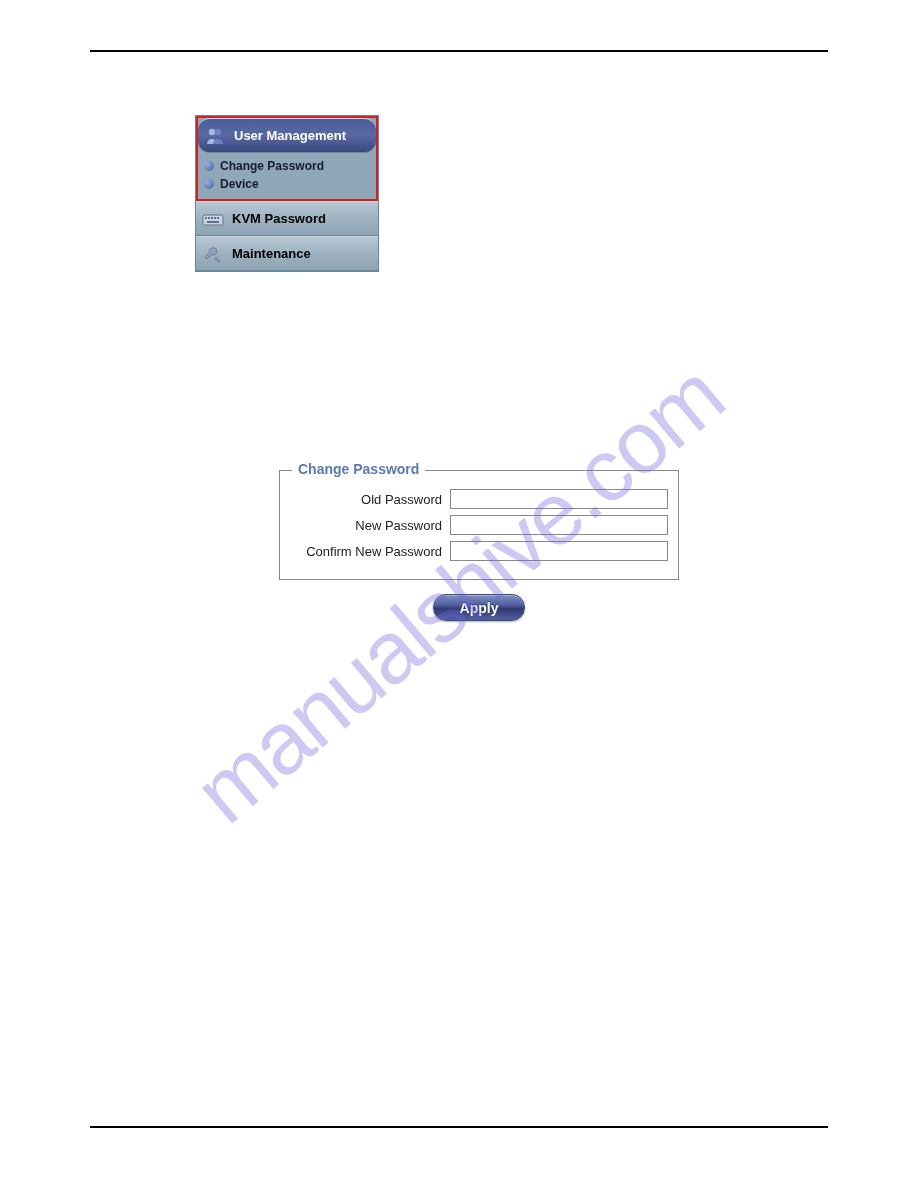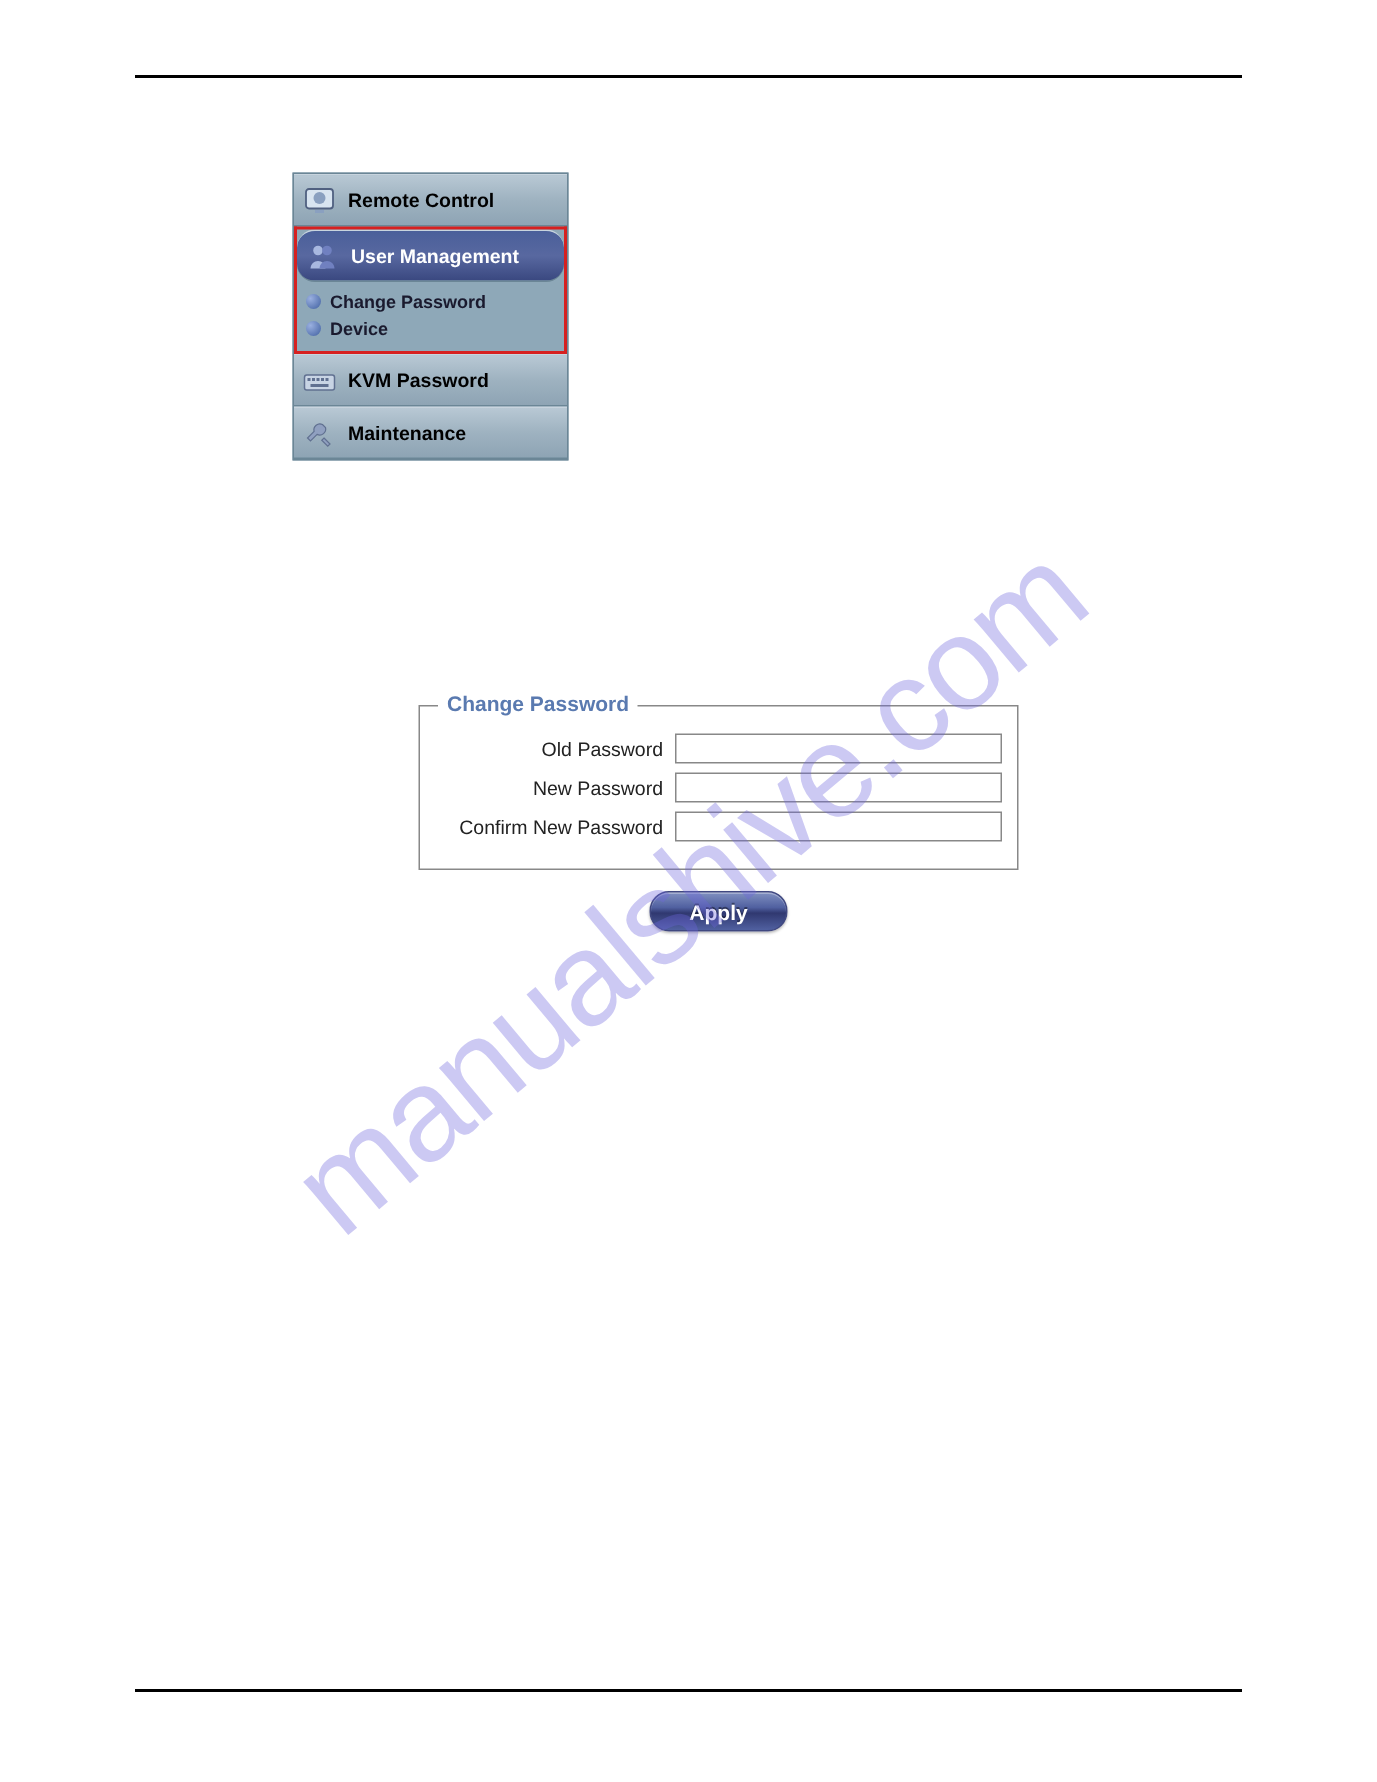--- a/index.html
+++ b/index.html
@@ -178,30 +178,20 @@
 </head>
 <body>
 
 <div class="page-rule-top"></div>
 <div class="page-rule-bottom"></div>
 
 <div class="watermark">manualshive.com</div>
 
 <div class="sidebar-panel">
 
-  <div class="nav-item">
-    <span class="nav-icon icon-monitor">
-      <svg viewBox="0 0 24 24">
-          <rect x="3" y="4" width="18" height="13" rx="2" fill="#d8e4f0" stroke="#506080" stroke-width="1.2"></rect>
-          <circle cx="12" cy="10" r="4" fill="#8aa0c0"></circle>
-          <rect x="9" y="18" width="6" height="2" fill="#8aa0c0"></rect>
-        </svg>
-    </span>
-    <span class="nav-label">Remote Control</span>
-  </div>
 
 
   <div class="submenu-wrapper">
     <div class="nav-item selected">
       <span class="nav-icon icon-users">
         <svg viewBox="0 0 24 24">
             <circle cx="9" cy="8" r="3.2" fill="#a8b8e0"></circle>
             <circle cx="15" cy="8" r="3.2" fill="#7080c0"></circle>
             <path d="M4 20c0-3 2.5-5 5-5s5 2 5 5" fill="#a8b8e0"></path>
             <path d="M10 20c0-3 2.5-5 5-5s5 2 5 5" fill="#7080c0"></path>

